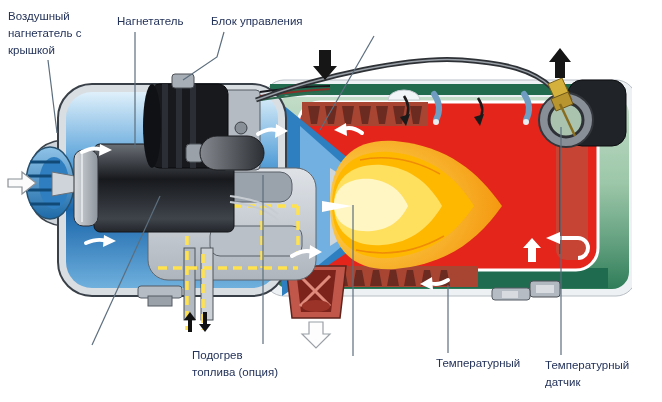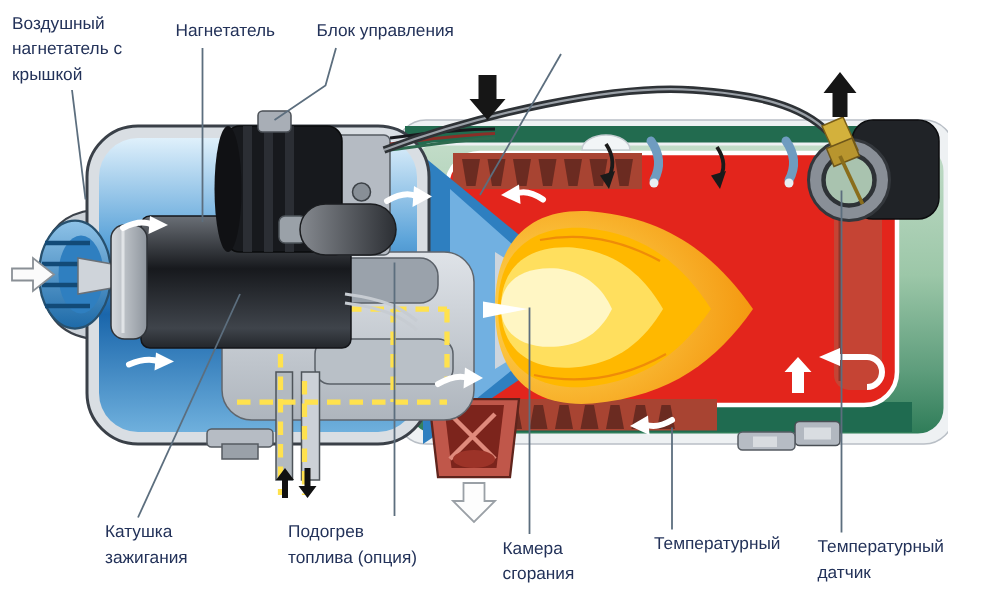--- a/index.html
+++ b/index.html
@@ -261,23 +261,19 @@
     <path d="M 448,353 V 285"></path>
     <path d="M 561,355 V 127"></path>
   </g>
 </svg>
 
 <div class="lbl" style="left:8px;top:8px;width:110px">Воздушный
 нагнетатель с
 крышкой</div>
 <div class="lbl" style="left:211px;top:13px">Блок управления</div>
 <div class="lbl" style="left:117px;top:13px">Нагнетатель</div>
-<div class="lbl" style="left:70px;top:347px">Катушка
-зажигания</div>
 <div class="lbl" style="left:192px;top:347px">Подогрев
 топлива (опция)</div>
-<div class="lbl" style="left:335px;top:358px">Камера
-сгорания</div>
 <div class="lbl" style="left:436px;top:355px">Температурный</div>
 <div class="lbl" style="left:545px;top:357px">Температурный
 датчик</div>
 
 </div>
 
 </body></html>

